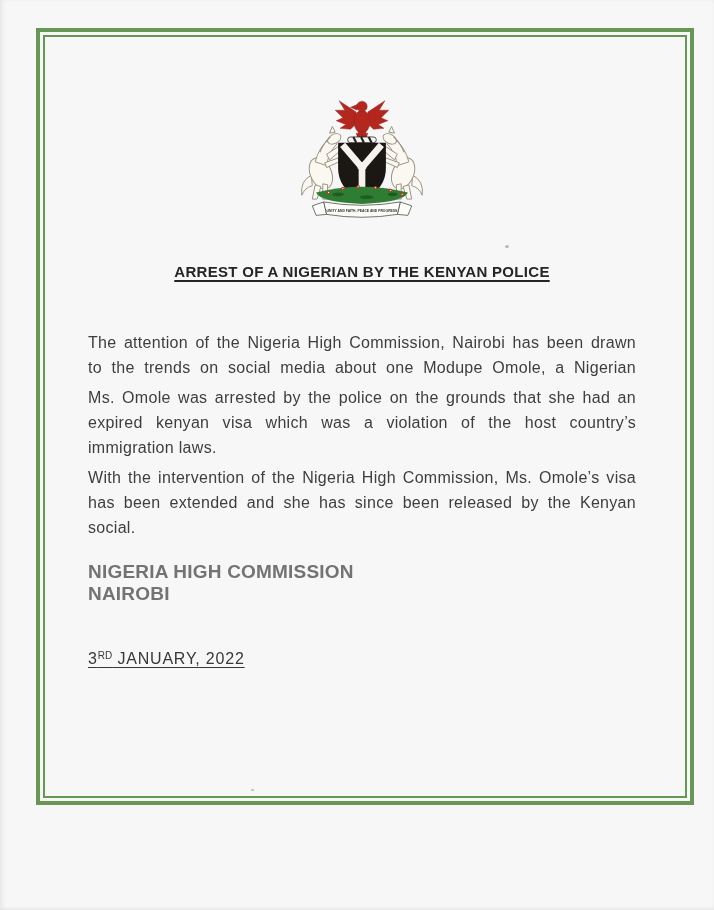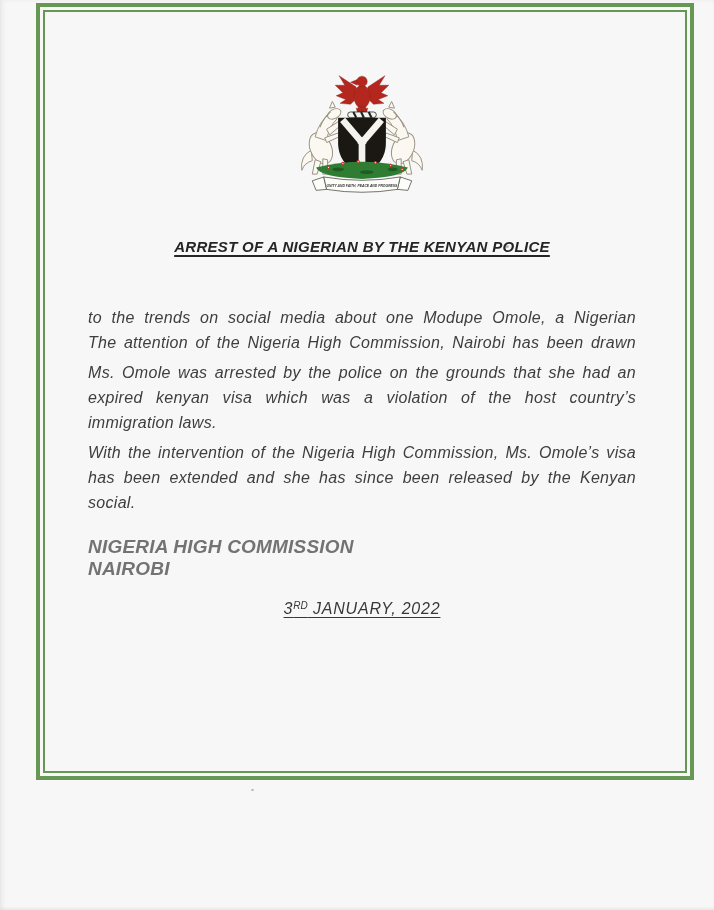--- a/index.html
+++ b/index.html
@@ -10,37 +10,37 @@
     --shield:#1b1813;
     --grass:#2e7d33;
     --horse:#faf8f0;
   }
   *{margin:0;padding:0;box-sizing:border-box;}
   html,body{background:var(--paper);}
   body{width:714px;height:910px;position:relative;overflow:hidden;
        font-family:"Liberation Sans",sans-serif;color:var(--ink);}
   .scan{position:absolute;inset:0;background:var(--paper);
         box-shadow:inset 3px 0 4px rgba(0,0,0,.05), inset 0 -2px 3px rgba(0,0,0,.04);}
-  .frame{position:absolute;left:36px;top:3px;width:658px;height:777px;
-         border:4px solid var(--green);font-style:italic;}
+  .frame{position:absolute;left:36px;top:28px;width:658px;height:777px;
+         border:4px solid var(--green);}
   .frame-inner{position:absolute;inset:3px;border:2px solid var(--green);}
   .content{position:absolute;inset:0;padding:0 49px 0 43px;}
   .crest-wrap{text-align:center;margin-top:56px;height:130px;}
   .title{margin-top:39px;text-align:center;font-size:15px;font-weight:bold;
          letter-spacing:.3px;color:#252525;text-decoration:underline;
          text-underline-offset:3px;text-decoration-thickness:1.5px;line-height:20px;}
   .bodytext{margin-top:48px;font-size:16px;letter-spacing:.3px;color:var(--ink);}
   .para{margin:0 0 5px 0;line-height:25px;}
   .jline{text-align:justify;text-align-last:justify;}
   .lline{text-align:left;}
   sup{font-size:10px;vertical-align:5px;line-height:0;letter-spacing:0;}
   .signature{margin-top:21px;font-weight:bold;font-size:19px;line-height:22px;
              color:#737373;letter-spacing:.2px;}
-  .dateline{margin-top:18px;font-size:16px;letter-spacing:.8px;color:#383838;
-            line-height:22px;text-align:center;}
+  .dateline{margin-top:43px;font-size:16px;letter-spacing:.8px;color:#383838;
+            line-height:22px;}
   .dateline .u{text-decoration:underline;text-underline-offset:3px;
                text-decoration-thickness:1.3px;}
   .speck{position:absolute;background:#b9b9bd;border-radius:50%;}
   .speck.s1{left:505px;top:245px;width:4px;height:3px;}
   .speck.s2{left:251px;top:789px;width:3px;height:2px;}
   
   .hfill{fill:var(--horse);stroke:#97907f;stroke-width:1;stroke-linejoin:round;}
   .mane{fill:none;stroke:#97907f;stroke-width:1.1;}
   .eagle-part{fill:var(--eagle);stroke:#8a1f18;stroke-width:.4;}
   .shield-shape{fill:var(--shield);}
@@ -134,22 +134,22 @@
               <path class="ribbon" d="M30,114 Q70,121 110,114 L107,127 Q70,133 33,127 Z"></path>
               <text class="motto" x="70" y="124" text-anchor="middle" textLength="74" lengthAdjust="spacingAndGlyphs">UNITY AND FAITH, PEACE AND PROGRESS</text>
             </g>
           </svg>
         </div>
 
         <h1 class="title">ARREST OF A NIGERIAN BY THE KENYAN POLICE</h1>
 
         <div class="bodytext">
           <p class="para">
+            <span class="jline" style="display:block">The attention of the Nigeria High Commission, Nairobi has been drawn</span>
             <span class="jline" style="display:block">to the trends on social media about one Modupe Omole, a Nigerian</span>
-            <span class="jline" style="display:block">The attention of the Nigeria High Commission, Nairobi has been drawn</span>
           </p>
           <p class="para">
             <span class="jline" style="display:block">Ms. Omole was arrested by the police on the grounds that she had an</span>
             <span class="jline" style="display:block">expired kenyan visa which was a violation of the host country’s</span>
             <span class="lline" style="display:block">immigration laws.</span>
           </p>
           <p class="para">
             <span class="jline" style="display:block">With the intervention of the Nigeria High Commission, Ms. Omole’s visa</span>
             <span class="jline" style="display:block">has been extended and she has since been released by the Kenyan</span>
             <span class="lline" style="display:block">social.</span>

